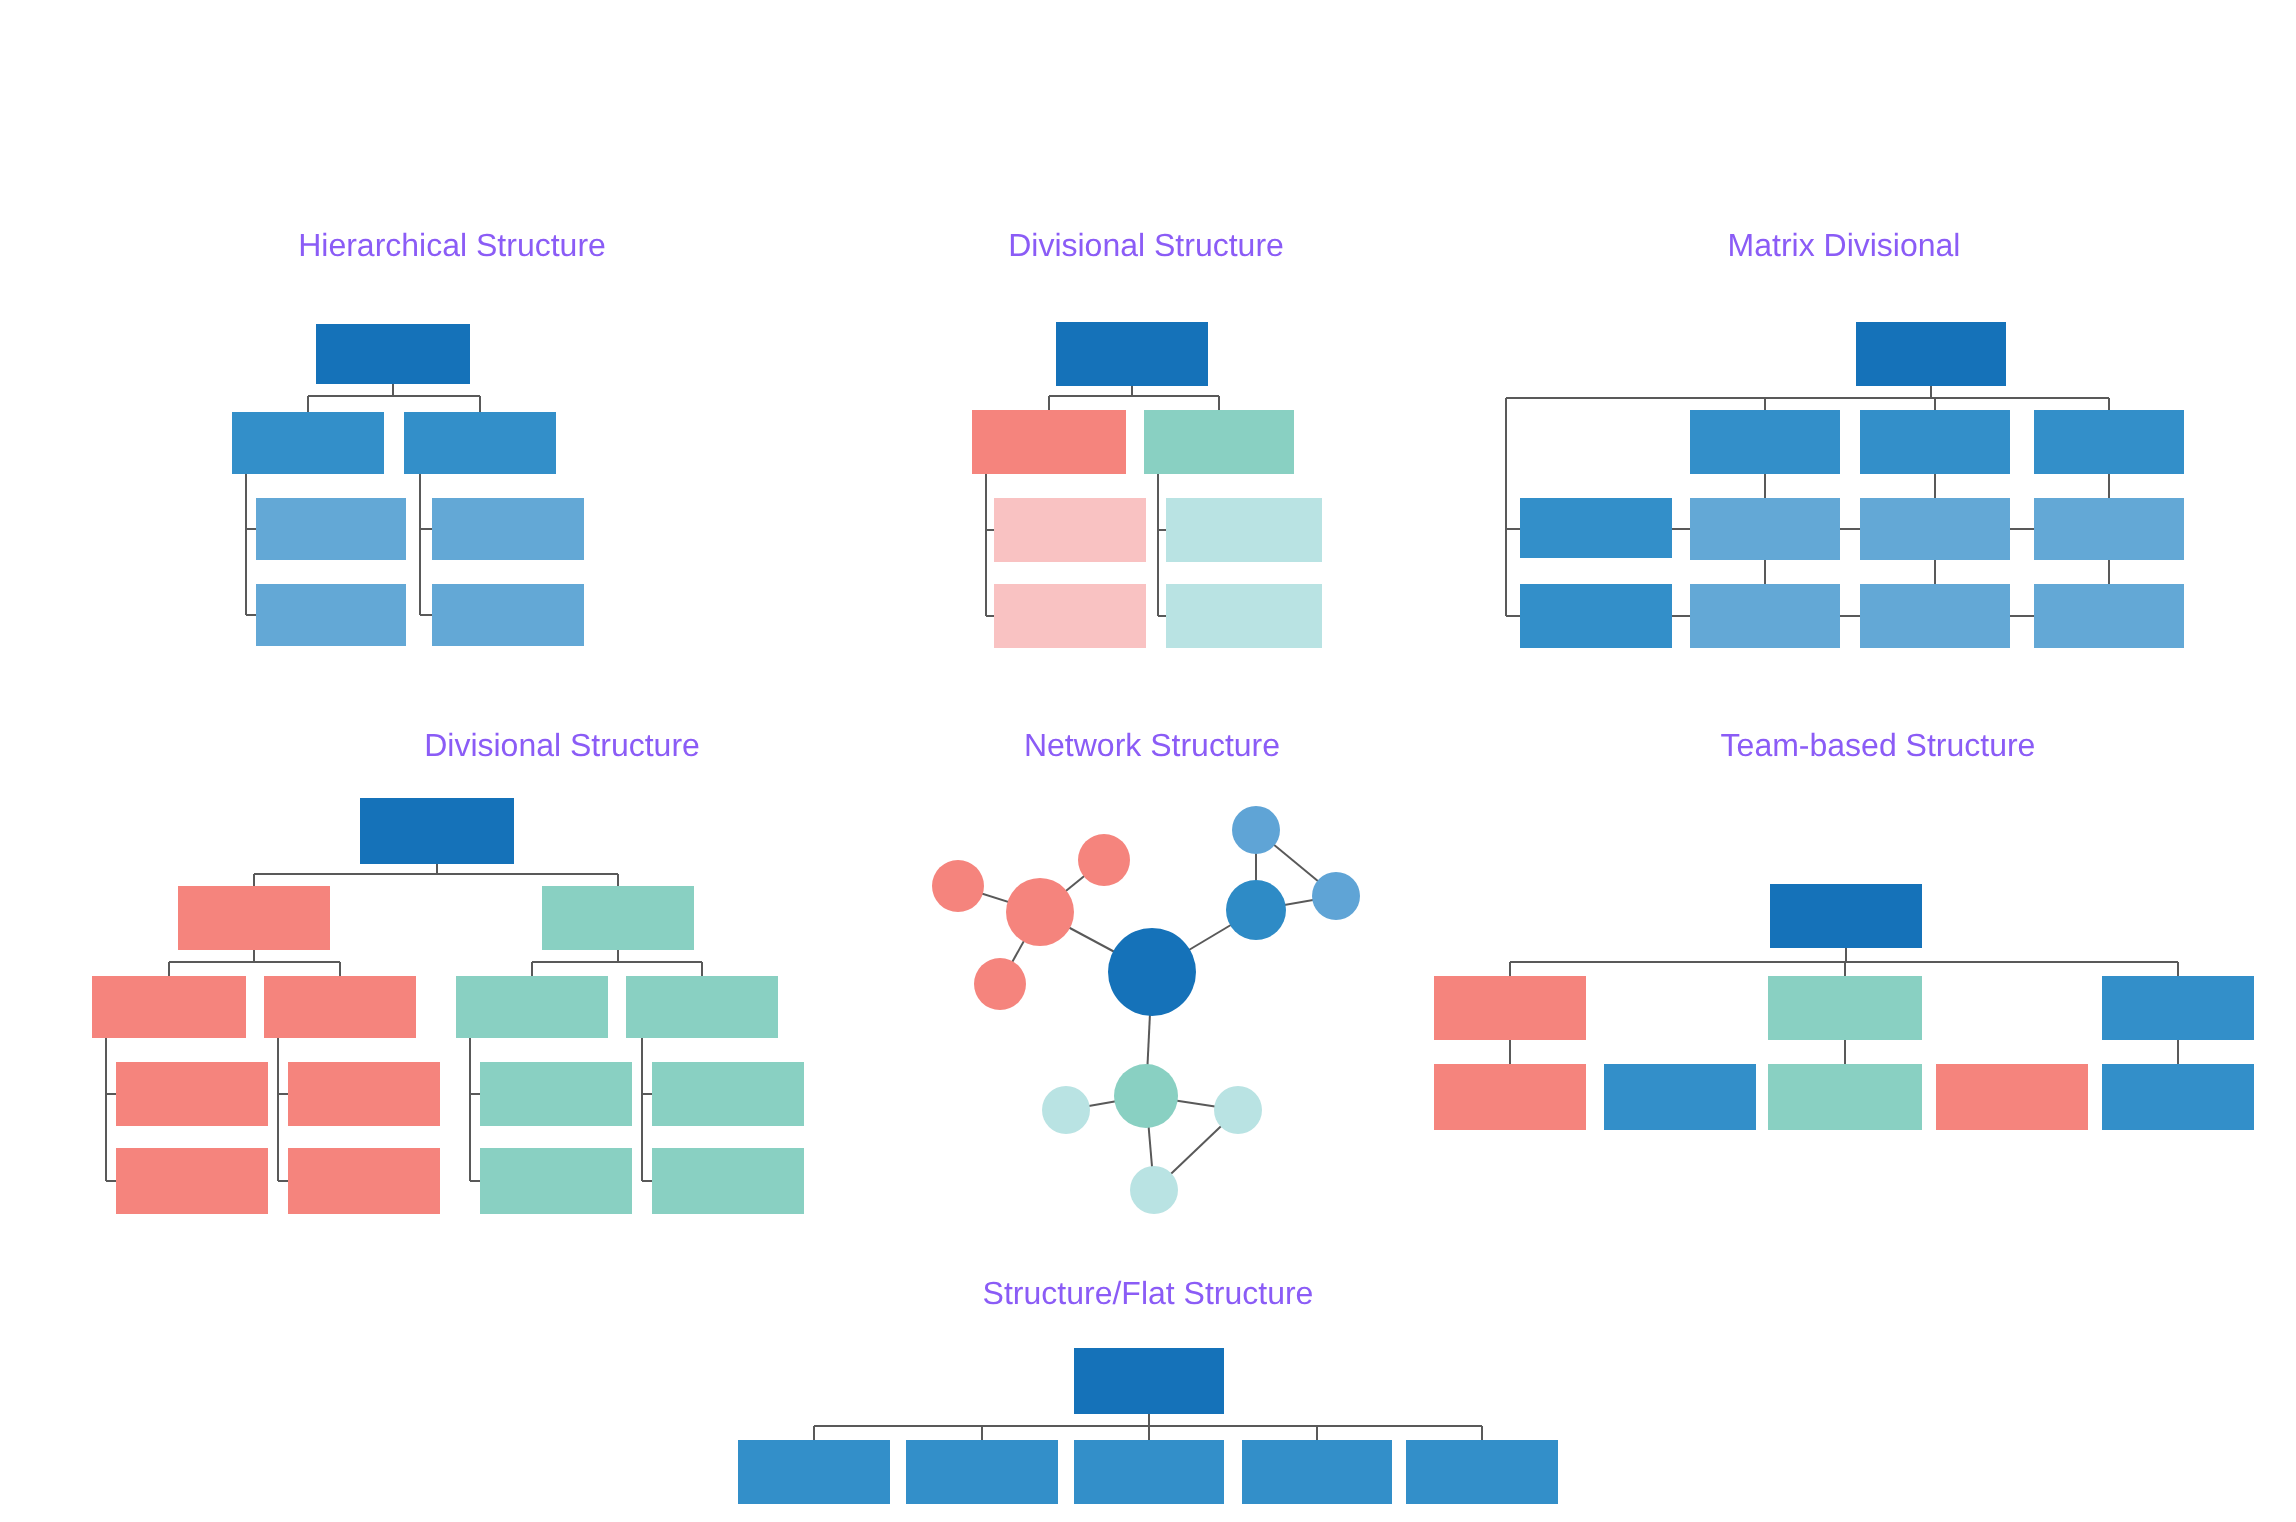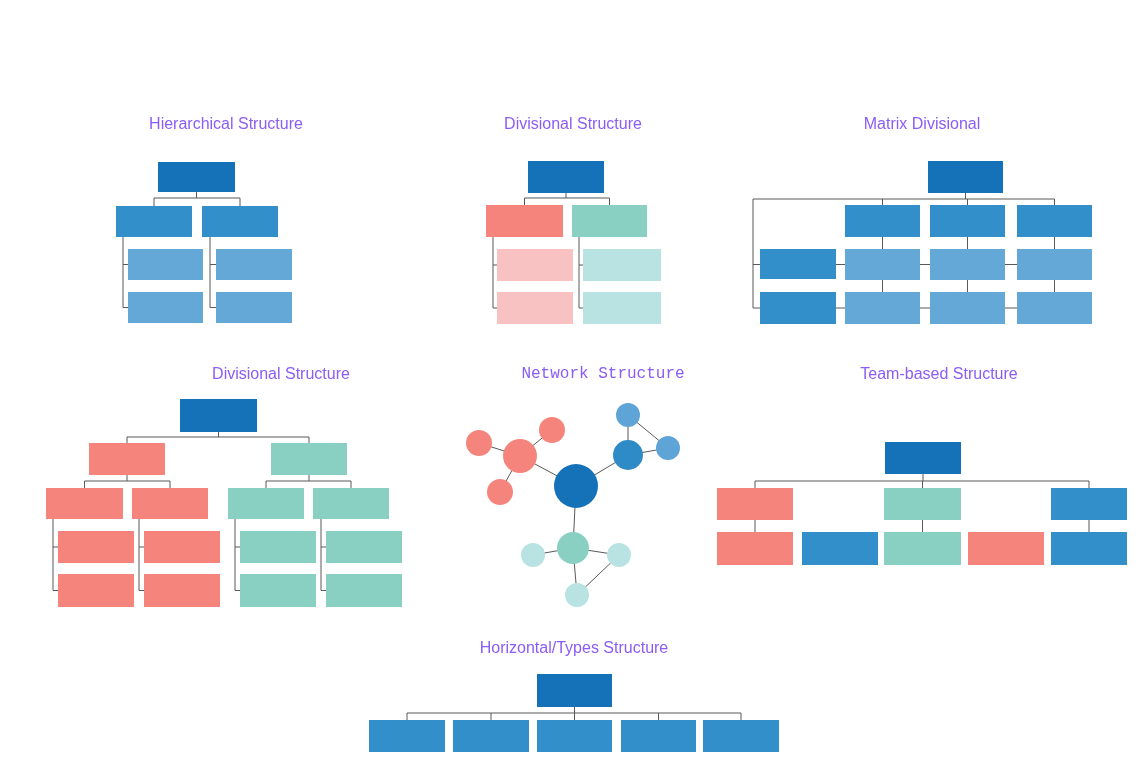--- a/index.html
+++ b/index.html
@@ -193,16 +193,16 @@
       <rect x="537" y="720" width="75" height="32" fill="#338FC9"></rect>
       <rect x="621" y="720" width="75" height="32" fill="#338FC9"></rect>
       <rect x="703" y="720" width="76" height="32" fill="#338FC9"></rect>
     </svg>
 
 
   <div class="diagram-label" style="left: 226px; top: 124px;">Hierarchical Structure</div>
   <div class="diagram-label" style="left: 573px; top: 124px;">Divisional Structure</div>
   <div class="diagram-label" style="left: 922px; top: 124px;">Matrix Divisional</div>
   <div class="diagram-label" style="left: 233px; top: 374px; margin-left: 48px;">Divisional Structure</div>
-  <div class="diagram-label" style="left: 603px; top: 374px; font-family: Liberation Mono, monospace;">Network Structure</div>
+  <div class="diagram-label" style="left: 576px; top: 374px;">Network Structure</div>
   <div class="diagram-label" style="left: 923px; top: 374px; margin-left: 16px;">Team-based Structure</div>
-  <div class="diagram-label" style="left: 574px; top: 648px;">Horizontal/Types Structure</div>
+  <div class="diagram-label" style="left: 574px; top: 648px;">Structure/Flat Structure</div>
 </div>
 
 </body></html>

